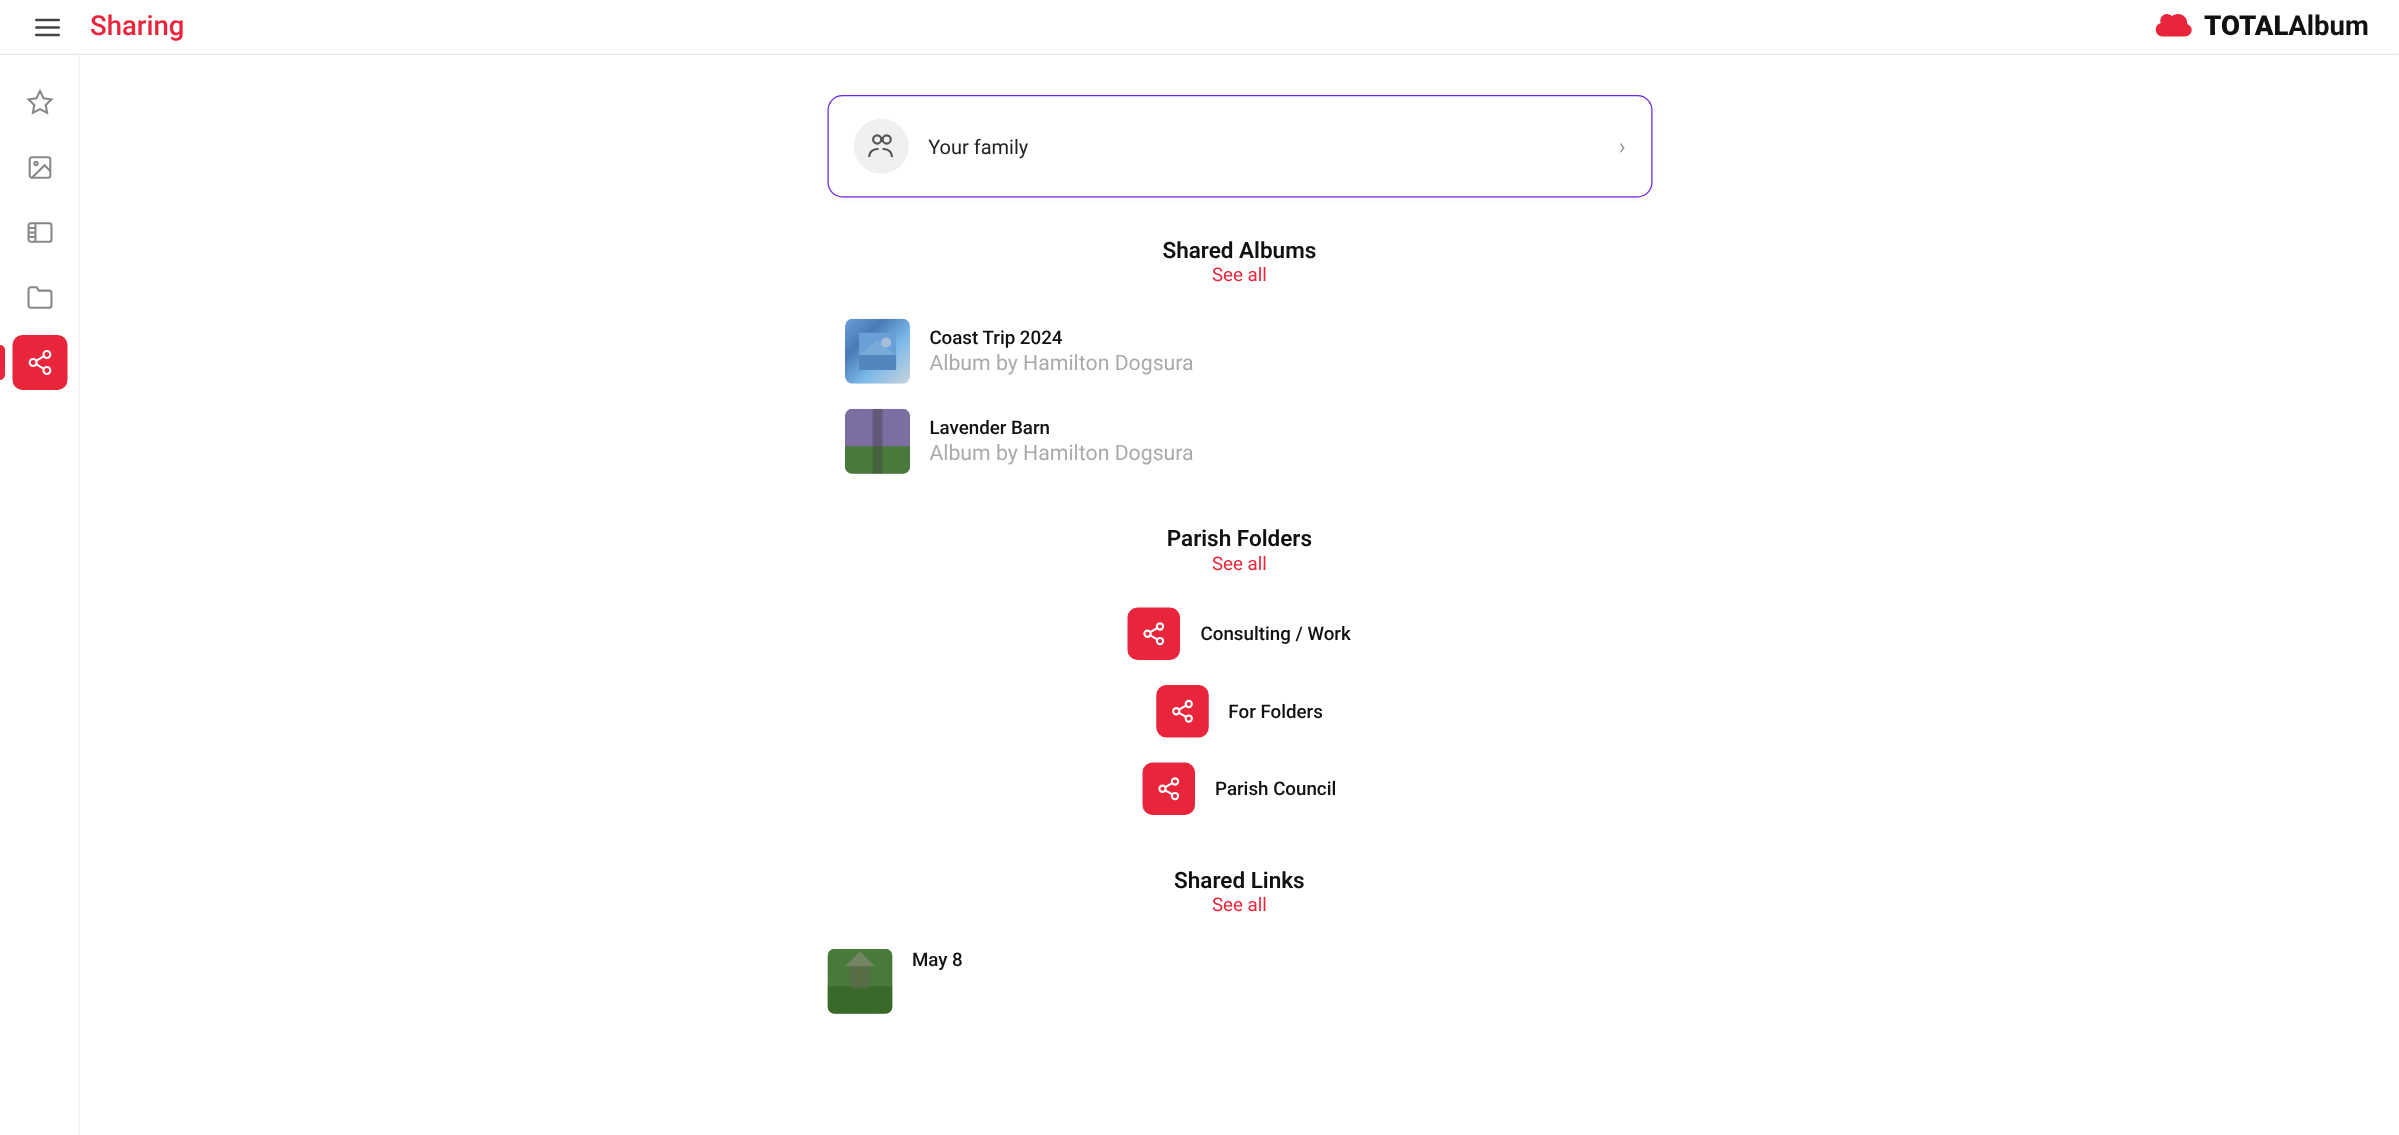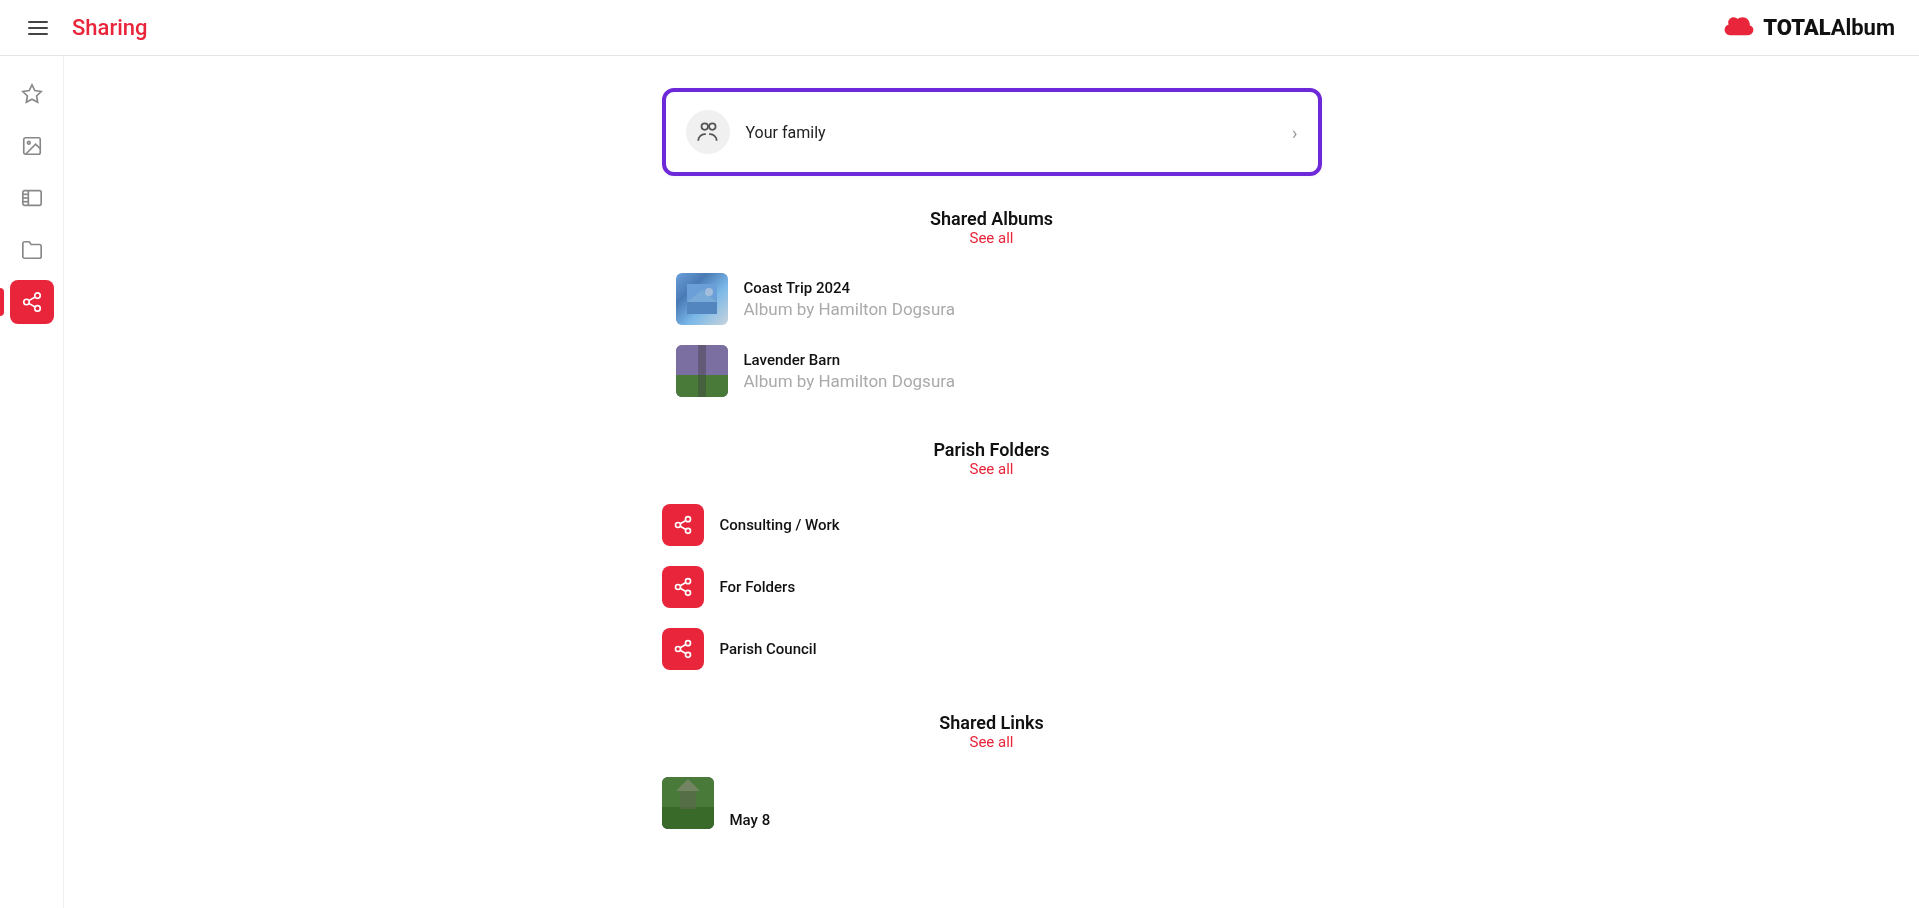--- a/index.html
+++ b/index.html
@@ -5,21 +5,21 @@
     * { margin: 0; padding: 0; box-sizing: border-box; }
     body { font-family: -apple-system, BlinkMacSystemFont, 'Segoe UI', Roboto, sans-serif; background: #fff; color: #222; width: 1919px; min-height: 908px; display: flex; flex-direction: column; }
 
     
     .header {
       display: flex;
       align-items: center;
       justify-content: space-between;
       padding: 12px 24px;
       border-bottom: 1px solid #e5e5e5;
-      height: 56px;
+      height: 44px;
     }
     .header-left {
       display: flex;
       align-items: center;
       gap: 20px;
     }
     .hamburger {
       display: flex;
       flex-direction: column;
       gap: 4px;
@@ -103,21 +103,21 @@
       flex-direction: column;
       align-items: center;
     }
     .content-wrap {
       width: 660px;
     }
 
     
     .family-card {
       background: #fff;
-      border: 4px solid #6d28d9;
+      border: 1px solid #6d28d9;
       border-radius: 12px;
       padding: 18px 20px;
       display: flex;
       align-items: center;
       justify-content: space-between;
       margin-bottom: 32px;
       box-shadow: 0 1px 4px rgba(0,0,0,0.05);
       cursor: pointer;
     }
     .family-card-left {
@@ -211,20 +211,21 @@
       margin-top: 2px;
     }
 
     
     .folder-item {
       display: flex;
       align-items: center;
       gap: 16px;
       padding: 10px 0;
       cursor: pointer;
+      justify-content: center;
     }
     .share-folder-icon {
       width: 42px;
       height: 42px;
       background: #e8253a;
       border-radius: 8px;
       display: flex;
       align-items: center;
       justify-content: center;
       flex-shrink: 0;
@@ -236,21 +237,21 @@
     }
     .folder-name {
       font-size: 15px;
       font-weight: 500;
       color: #111;
     }
 
     
     .link-item {
       display: flex;
-      align-items: flex-end;
+      align-items: flex-start;
       gap: 16px;
       padding: 10px 0;
       cursor: pointer;
     }
     .link-thumb {
       width: 52px;
       height: 52px;
       border-radius: 6px;
       overflow: hidden;
       flex-shrink: 0;

